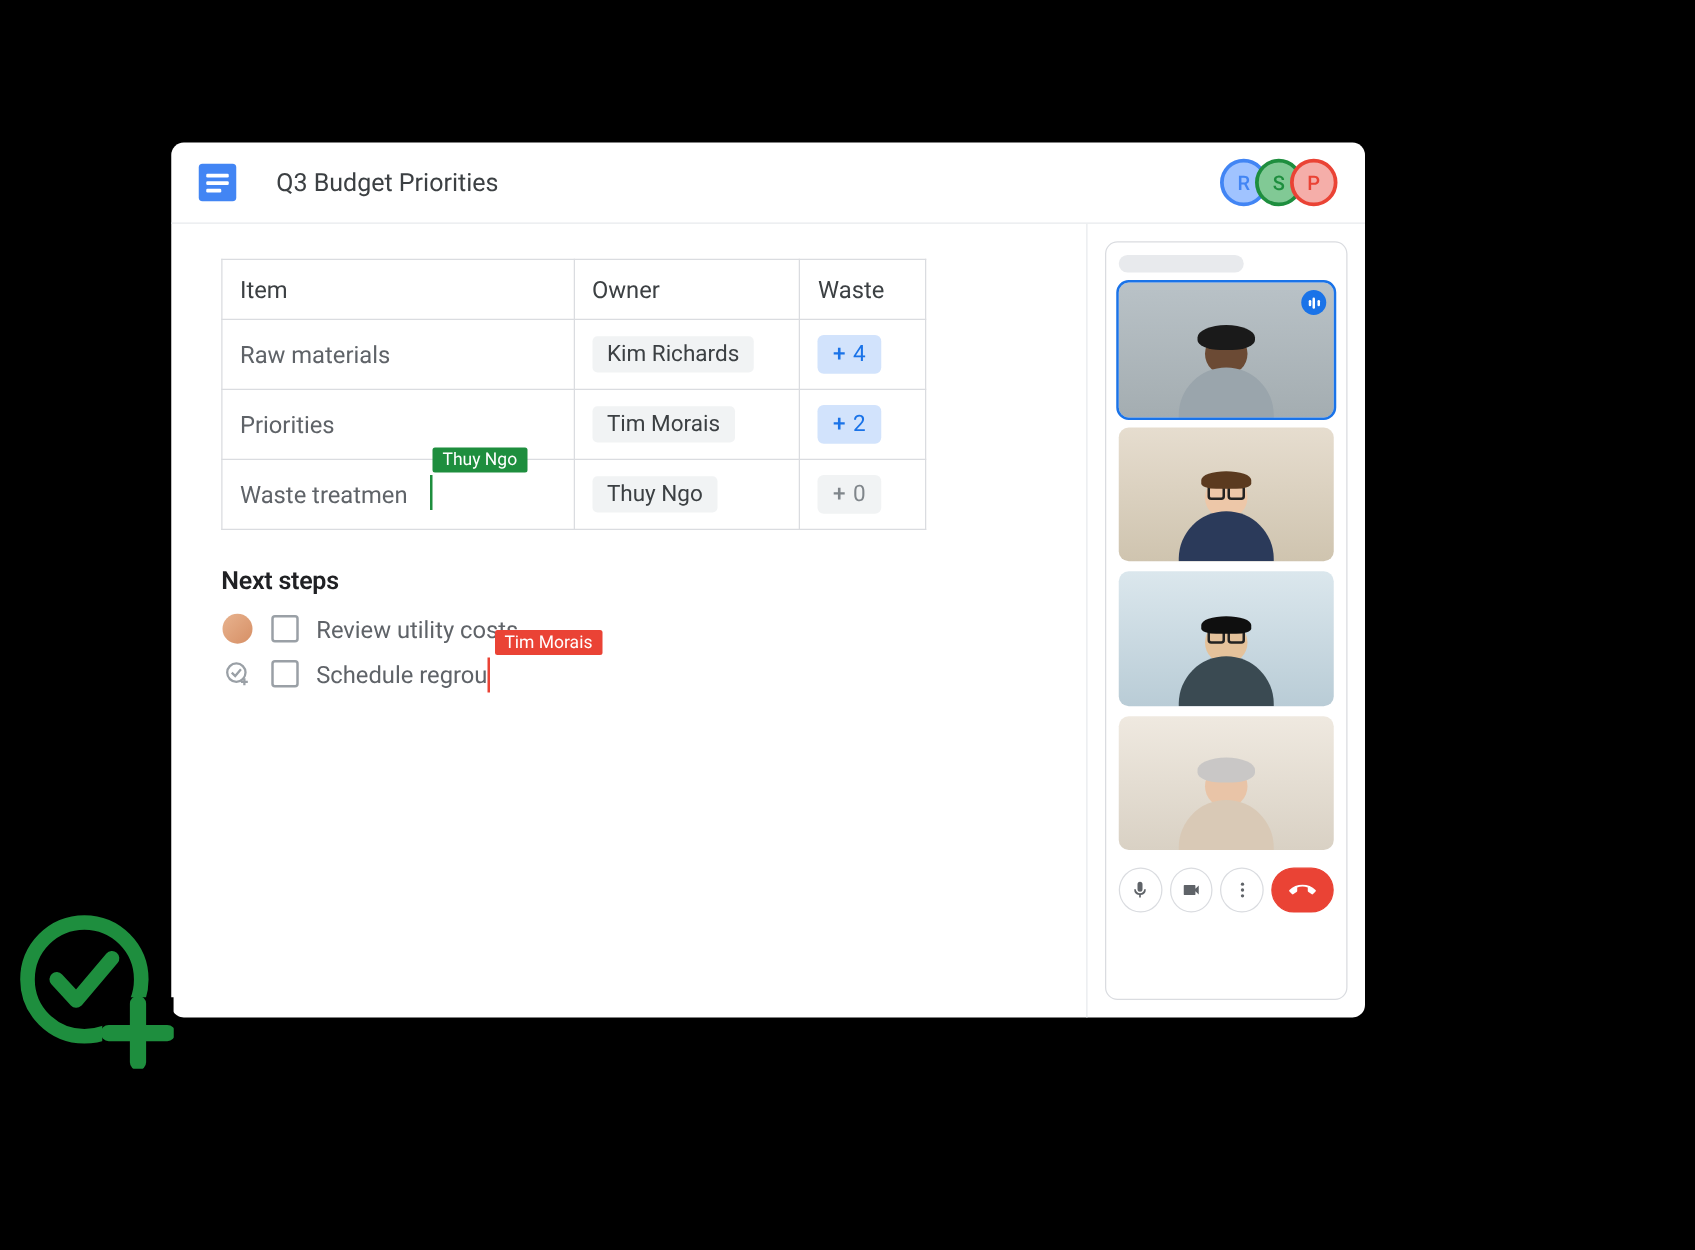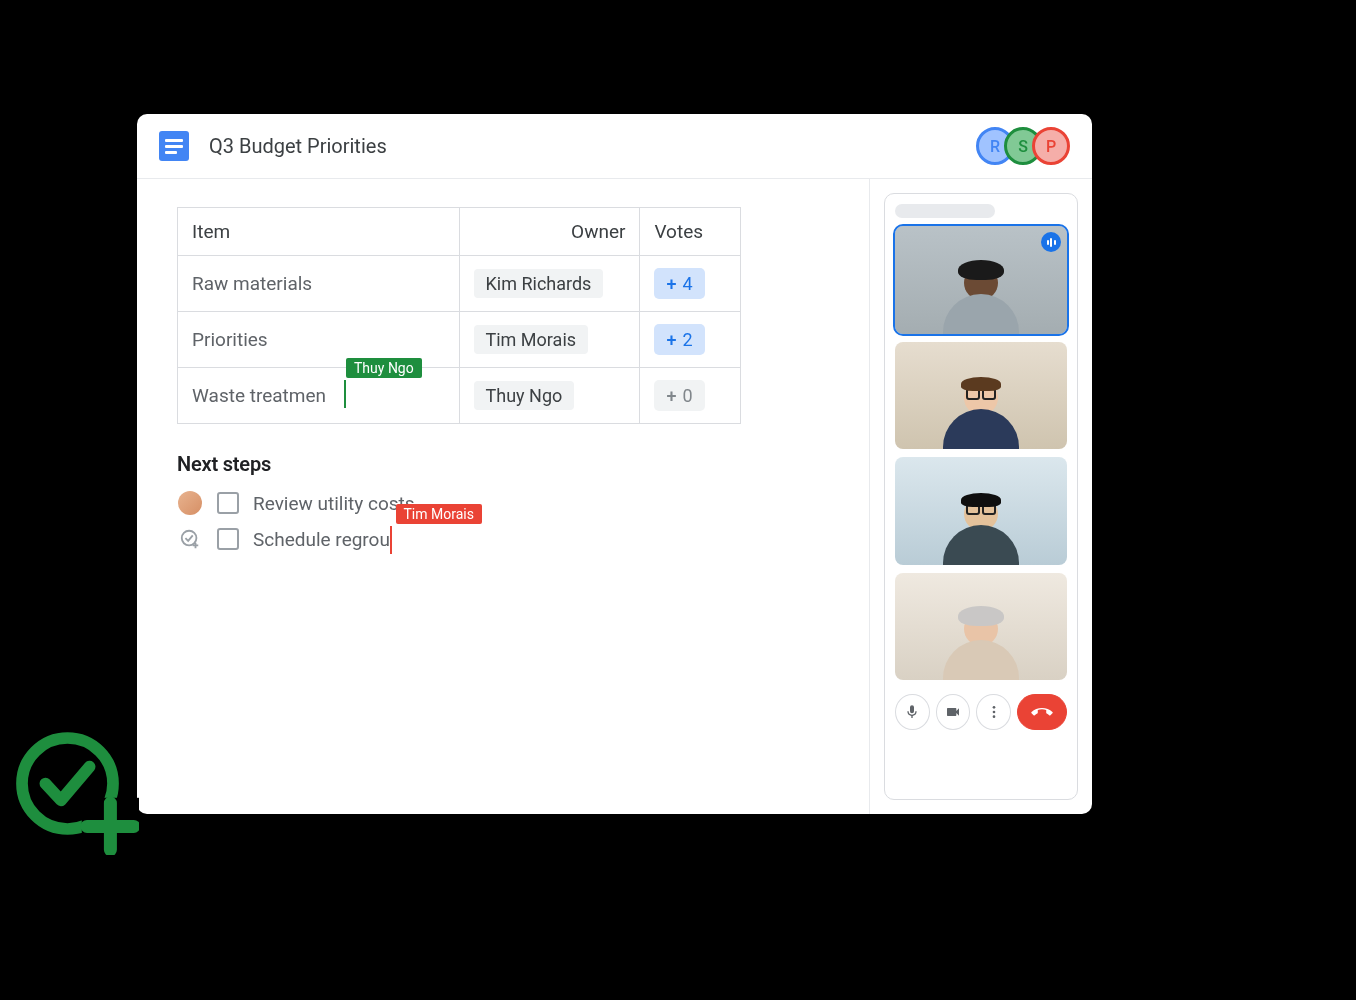--- a/index.html
+++ b/index.html
@@ -23,21 +23,21 @@
       display: flex;
       flex-direction: column;
     }
     .header {
       height: 64px;
       display: flex;
       align-items: center;
       padding: 0 22px;
       justify-content: space-between;
     }
-    .header-left { display: flex; align-items: center; gap: 20px; }
+    .header-left { display: flex; align-items: center; gap: 32px; }
     .docs-icon {
       width: 30px; height: 30px;
       background: #4285F4;
       border-radius: 3px;
       display: flex;
       flex-direction: column;
       justify-content: center;
       padding: 5px 6px;
       gap: 3px;
     }
@@ -213,22 +213,22 @@
     </div>
   </div>
 
   <div class="body-area">
     <div class="doc-content">
 
       <table class="priorities">
         <tbody>
             <tr>
           <th style="width:280px;">Item</th>
-          <th style="width:180px;text-align:right;">Owner</th>
-          <th style="width:100px;">Votes</th>
+          <th style="width:180px;">Owner</th>
+          <th style="width:100px;">Waste</th>
         </tr>
         <tr>
           <td>Raw materials</td>
           <td><span class="owner-chip">Kim Richards</span></td>
           <td><span class="vote-chip active">
                   <span class="plus">+</span>
                   <span>4</span>
                 </span></td>
         </tr>
         <tr>

